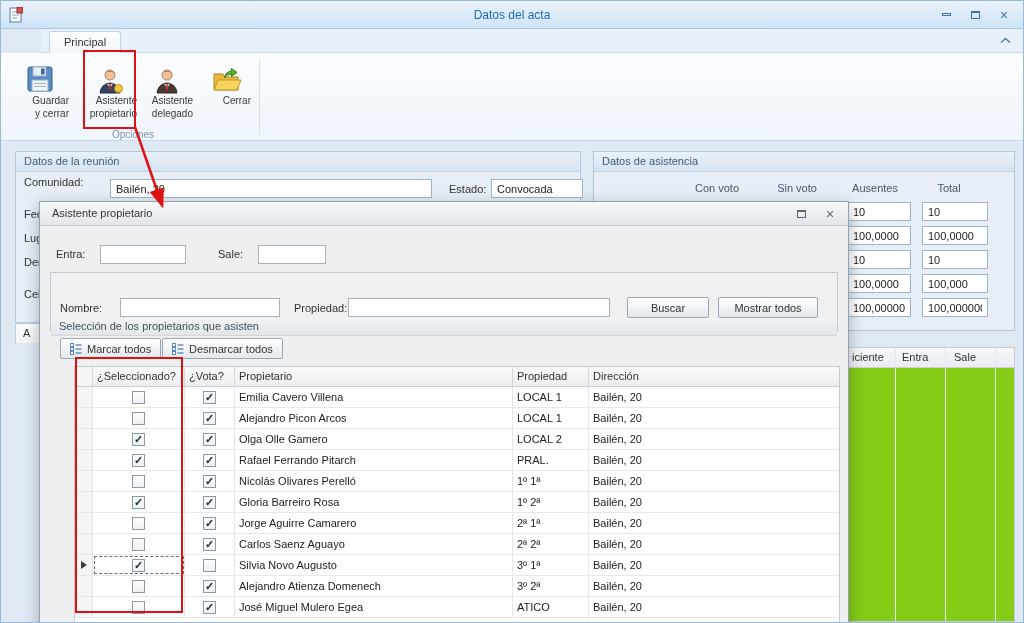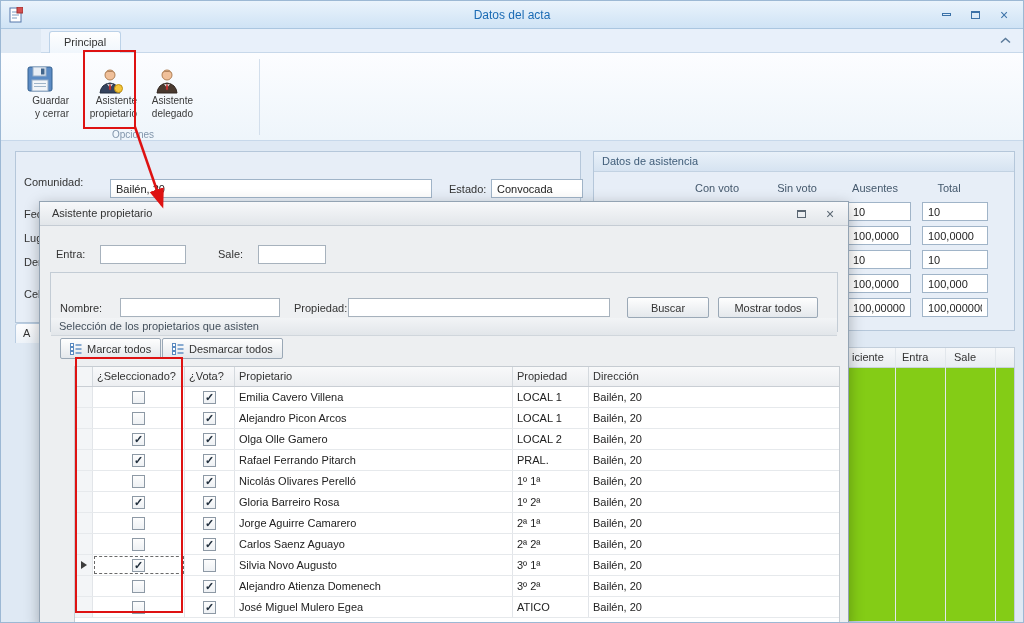--- a/index.html
+++ b/index.html
@@ -192,26 +192,38 @@
         <path d="M8.2 6.5 Q13 1.6 17.8 6.5 Q16 4.6 13 4.6 Q10 4.6 8.2 6.5 Z" fill="#6e441f"></path>
         <path d="M3 26 Q4 17 13 16 Q22 17 23 26 Z" fill="#4a3a30" stroke="#322620"></path>
         <path d="M9.8 16.5 L13 21 L16.2 16.5 Q13 18.6 9.8 16.5 Z" fill="#f5f5f5"></path>
         <path d="M12.3 17.6 L13.7 17.6 L14.2 22 L13 23.6 L11.8 22 Z" fill="#c03030"></path>
       </svg>
         </div>
       <span class="l1">Asistente</span>
       <span class="l2">delegado</span>
     </div>
 
+    <div class="rbtn" style="left:202px; width:48px;">
+      <div class="ric">
+          <svg width="30" height="27" viewBox="0 0 30 27">
+        <path d="M2 7 L11 7 L13 10 L26 10 L26 23 L2 23 Z" fill="#e8b93c" stroke="#b08a20"></path>
+        <path d="M2 23 L6 13 L29 13 L25 23 Z" fill="#f6d25e" stroke="#c09a28"></path>
+        <path d="M19.5 1.5 L25 5.5 L19.5 9.5 L19.5 7 Q14.5 7 12.5 11 Q13.5 4.5 19.5 4 Z" fill="#5ab332" stroke="#3a7a1e"></path>
+      </svg>
+        </div>
+      <span class="l1">Cerrar</span>
+      <span class="l2"></span>
+    </div>
 
     <div class="group-caption">Opciones</div>
     <div class="vsep"></div>
   </div>
 
   <div class="gbox reunion">
+    <div class="ghead">Datos de la reunión</div>
     <span class="flabel" style="left:8px; top:24px;">Comunidad:</span>
     <input class="tb" style="left: 94px; top: 27px; width: 322px;" value="Bailén, 20">
     <span class="flabel" style="left:433px; top:31px;">Estado:</span>
     <input class="tb" style="left: 475px; top: 27px; width: 92px;" value="Convocada">
     <span class="flabel" style="left:8px; top:56px;">Fec</span>
     <span class="flabel" style="left:8px; top:80px;">Lug</span>
     <span class="flabel" style="left:8px; top:104px;">Der</span>
     <span class="flabel" style="left:8px; top:136px;">Cel</span>
   </div>
 

